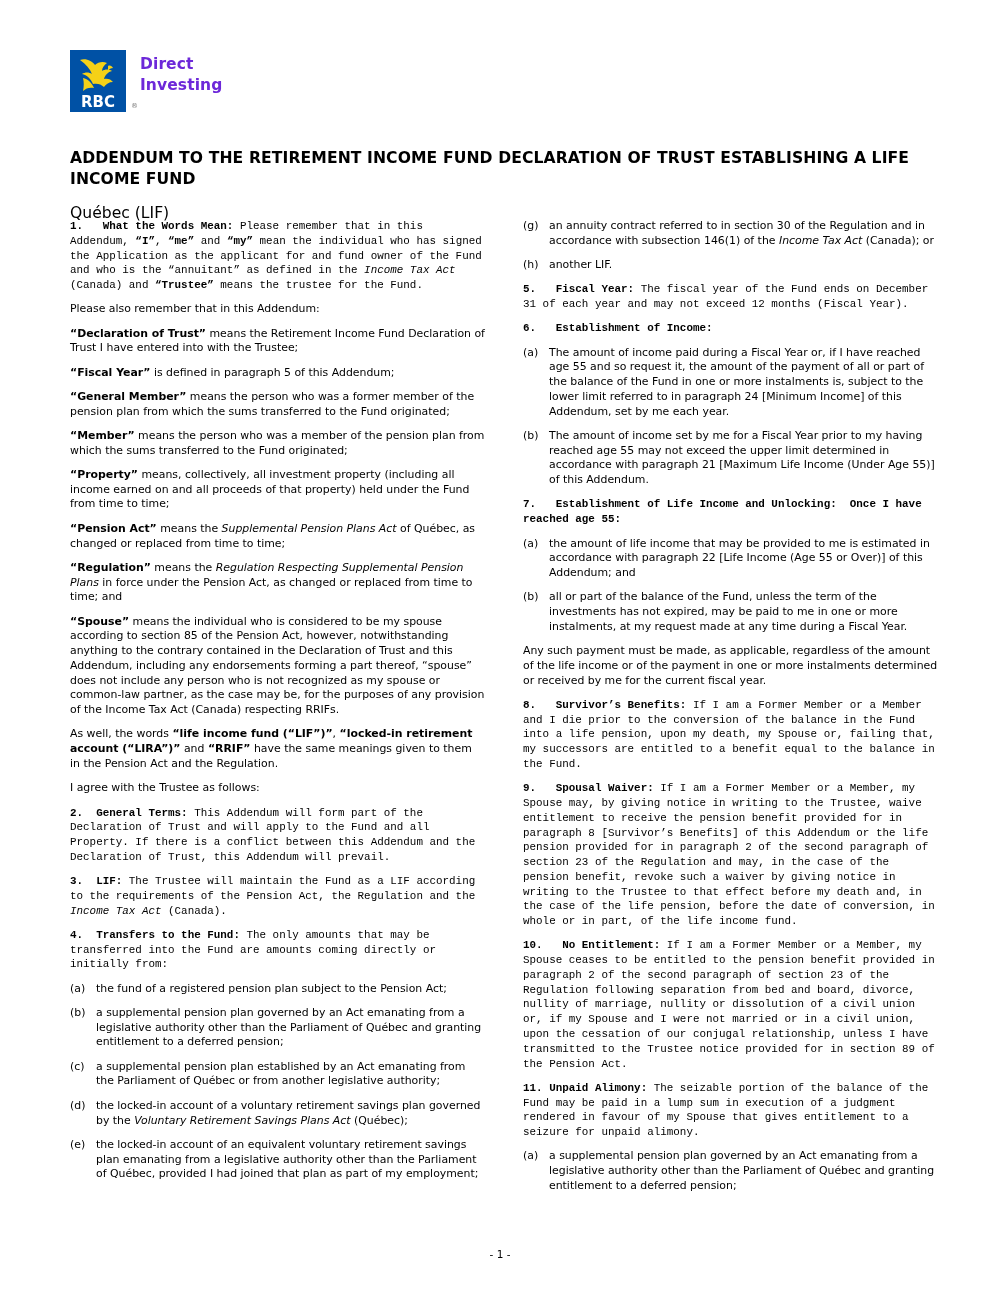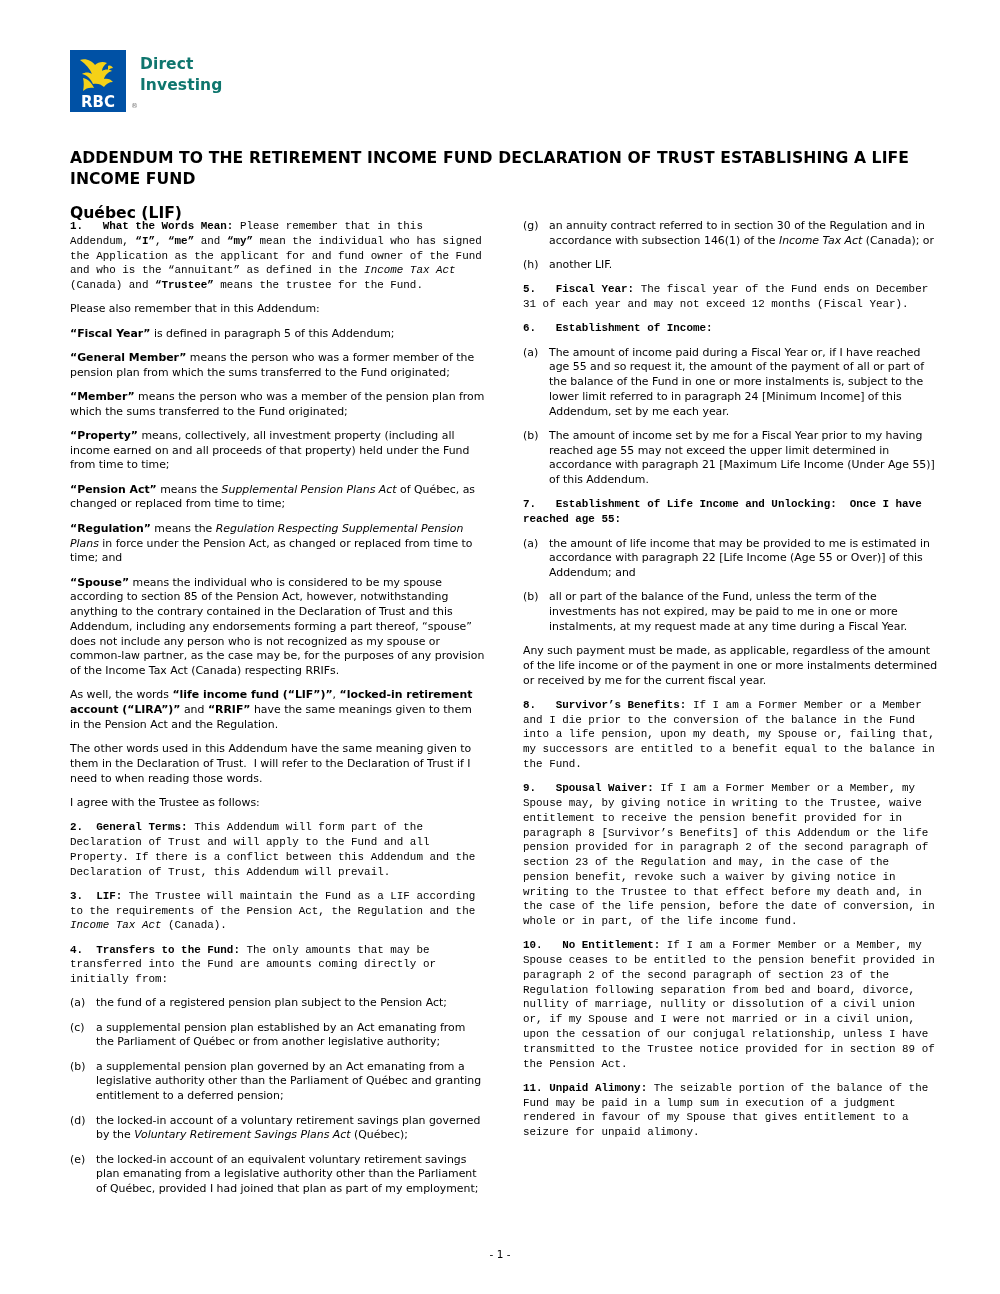--- a/index.html
+++ b/index.html
@@ -45,42 +45,42 @@
     right: -12px;
     bottom: 2px;
     font-size: 7px;
     color: #7a7a7a;
   }
   .logo-words {
     font-family: "DejaVu Sans", sans-serif;
     font-size: 15.5px;
     font-weight: bold;
     line-height: 1.33;
-    color: #0f766e;
+    color: #6d28d9;
     letter-spacing: 0.1px;
     padding-top: 4px;
   }
 
   
   .doc-title {
     position: absolute;
     left: 70px;
     top: 138px;
     width: 870px;
     font-size: 15.6px;
     font-weight: bold;
     line-height: 1.34;
     letter-spacing: 0.1px;
   }
   .doc-subtitle {
     position: absolute;
     left: 70px;
     top: 183px;
     font-size: 15.6px;
-    font-weight: bold;
+    font-weight: normal;
     line-height: 1.3;
     margin-top: 20px;
   }
 
   
   .columns {
     position: absolute;
     left: 70px;
     top: 219px;
     width: 868px;
@@ -151,54 +151,55 @@
     </div>
   </div>
 
   <h1 class="doc-title">ADDENDUM TO THE RETIREMENT INCOME FUND DECLARATION OF TRUST ESTABLISHING A LIFE INCOME FUND</h1>
   <h2 class="doc-subtitle">Québec (LIF)</h2>
 
   <div class="columns">
     <div class="col" id="col-left">
         <p class="para"><b>1.&nbsp;&nbsp; What the Words Mean:</b> Please remember that in this Addendum, <b>“I”</b>, <b>“me”</b> and <b>“my”</b> mean the individual who has signed the Application as the applicant for and fund owner of the Fund and who is the “annuitant” as defined in the <i>Income Tax Act</i> (Canada) and <b>“Trustee”</b> means the trustee for the Fund.</p>
         <p class="tight">Please also remember that in this Addendum:</p>
+        <p class="tight"><b>“Declaration of Trust”</b> means the Retirement Income Fund Declaration of Trust I have entered into with the Trustee;</p>
         <p class="tight"><b>“Fiscal Year”</b> is defined in paragraph 5 of this Addendum;</p>
         <p class="tight"><b>“General Member”</b> means the person who was a former member of the pension plan from which the sums transferred to the Fund originated;</p>
         <p class="tight"><b>“Member”</b> means the person who was a member of the pension plan from which the sums transferred to the Fund originated;</p>
         <p class="tight"><b>“Property”</b> means, collectively, all investment property (including all income earned on and all proceeds of that property) held under the Fund from time to time;</p>
         <p class="tight"><b>“Pension Act”</b> means the <i>Supplemental Pension Plans Act</i> of Québec, as changed or replaced from time to time;</p>
         <p class="tight"><b>“Regulation”</b> means the <i>Regulation Respecting Supplemental Pension Plans</i> in force under the Pension Act, as changed or replaced from time to time; and</p>
         <p class="tight"><b>“Spouse”</b> means the individual who is considered to be my spouse according to section 85 of the Pension Act, however, notwithstanding anything to the contrary contained in the Declaration of Trust and this Addendum, including any endorsements forming a part thereof, “spouse” does not include any person who is not recognized as my spouse or common-law partner, as the case may be, for the purposes of any provision of the Income Tax Act (Canada) respecting RRIFs.</p>
         <p class="tight">As well, the words <b>“life income fund (“LIF”)”</b>, <b>“locked-in retirement account (“LIRA”)”</b> and <b>“RRIF”</b> have the same meanings given to them in the Pension Act and the Regulation.</p>
-        <p class="tight">The other words used in this Addendum have the same meaning given to them in the Declaration of Trust.&nbsp; I will refer to the Declaration of Trust if I need to when reading those words.</p>
         <p class="tight">I agree with the Trustee as follows:</p>
         <p class="para"><b>2.&nbsp; General Terms:</b> This Addendum will form part of the Declaration of Trust and will apply to the Fund and all Property. If there is a conflict between this Addendum and the Declaration of Trust, this Addendum will prevail.</p>
         <p class="para"><b>3.&nbsp; LIF:</b> The Trustee will maintain the Fund as a LIF according to the requirements of the Pension Act, the Regulation and the <i>Income Tax Act</i> (Canada).</p>
         <p class="para"><b>4.&nbsp; Transfers to the Fund:</b> The only amounts that may be transferred into the Fund are amounts coming directly or initially from:</p>
         <p class="item"><span class="lbl">(a)</span><span>the fund of a registered pension plan subject to the Pension Act;</span></p>
+        <p class="item"><span class="lbl">(b)</span><span>a supplemental pension plan governed by an Act emanating from a legislative authority other than the Parliament of Québec and granting entitlement to a deferred pension;</span></p>
         <p class="item"><span class="lbl">(c)</span><span>a supplemental pension plan established by an Act emanating from the Parliament of Québec or from another legislative authority;</span></p>
-        <p class="item"><span class="lbl">(b)</span><span>a supplemental pension plan governed by an Act emanating from a legislative authority other than the Parliament of Québec and granting entitlement to a deferred pension;</span></p>
         <p class="item"><span class="lbl">(d)</span><span>the locked-in account of a voluntary retirement savings plan governed by the <i>Voluntary Retirement Savings Plans Act</i> (Québec);</span></p>
         <p class="item"><span class="lbl">(e)</span><span>the locked-in account of an equivalent voluntary retirement savings plan emanating from a legislative authority other than the Parliament of Québec, provided I had joined that plan as part of my employment;</span></p>
       </div>
     <div class="col" id="col-right">
         <p class="item"><span class="lbl">(g)</span><span>an annuity contract referred to in section 30 of the Regulation and in accordance with subsection 146(1) of the <i>Income Tax Act</i> (Canada); or</span></p>
         <p class="item"><span class="lbl">(h)</span><span>another LIF.</span></p>
         <p class="para"><b>5.&nbsp;&nbsp; Fiscal Year:</b> The fiscal year of the Fund ends on December 31 of each year and may not exceed 12 months (Fiscal Year).</p>
         <p class="para"><b>6.&nbsp;&nbsp; Establishment of Income:</b></p>
         <p class="item"><span class="lbl">(a)</span><span>The amount of income paid during a Fiscal Year or, if I have reached age 55 and so request it, the amount of the payment of all or part of the balance of the Fund in one or more instalments is, subject to the lower limit referred to in paragraph 24 [Minimum Income] of this Addendum, set by me each year.</span></p>
         <p class="item"><span class="lbl">(b)</span><span>The amount of income set by me for a Fiscal Year prior to my having reached age 55 may not exceed the upper limit determined in accordance with paragraph 21 [Maximum Life Income (Under Age 55)] of this Addendum.</span></p>
         <p class="para"><b>7.&nbsp;&nbsp; Establishment of Life Income and Unlocking:&nbsp; Once I have reached age 55:</b></p>
         <p class="item"><span class="lbl">(a)</span><span>the amount of life income that may be provided to me is estimated in accordance with paragraph 22 [Life Income (Age 55 or Over)] of this Addendum; and</span></p>
         <p class="item"><span class="lbl">(b)</span><span>all or part of the balance of the Fund, unless the term of the investments has not expired, may be paid to me in one or more instalments, at my request made at any time during a Fiscal Year.</span></p>
         <p class="tight">Any such payment must be made, as applicable, regardless of the amount of the life income or of the payment in one or more instalments determined or received by me for the current fiscal year.</p>
         <p class="para"><b>8.&nbsp;&nbsp; Survivor’s Benefits:</b> If I am a Former Member or a Member and I die prior to the conversion of the balance in the Fund into a life pension, upon my death, my Spouse or, failing that, my successors are entitled to a benefit equal to the balance in the Fund.</p>
         <p class="para"><b>9.&nbsp;&nbsp; Spousal Waiver:</b> If I am a Former Member or a Member, my Spouse may, by giving notice in writing to the Trustee, waive entitlement to receive the pension benefit provided for in paragraph 8 [Survivor’s Benefits] of this Addendum or the life pension provided for in paragraph 2 of the second paragraph of section 23 of the Regulation and may, in the case of the pension benefit, revoke such a waiver by giving notice in writing to the Trustee to that effect before my death and, in the case of the life pension, before the date of conversion, in whole or in part, of the life income fund.</p>
         <p class="para"><b>10.&nbsp;&nbsp; No Entitlement:</b> If I am a Former Member or a Member, my Spouse ceases to be entitled to the pension benefit provided in paragraph 2 of the second paragraph of section 23 of the Regulation following separation from bed and board, divorce, nullity of marriage, nullity or dissolution of a civil union or, if my Spouse and I were not married or in a civil union, upon the cessation of our conjugal relationship, unless I have transmitted to the Trustee notice provided for in section 89 of the Pension Act.</p>
         <p class="para"><b>11. Unpaid Alimony:</b> The seizable portion of the balance of the Fund may be paid in a lump sum in execution of a judgment rendered in favour of my Spouse that gives entitlement to a seizure for unpaid alimony.</p>
+        <p class="item"><span class="lbl">(a)</span><span>a supplemental pension plan governed by an Act emanating from a legislative authority other than the Parliament of Québec and granting entitlement to a deferred pension;</span></p>
       </div>
   </div>
 
   <div class="footer">
     <span>- 1 -</span>
   </div>
 
 </div>
 
 </body></html>

